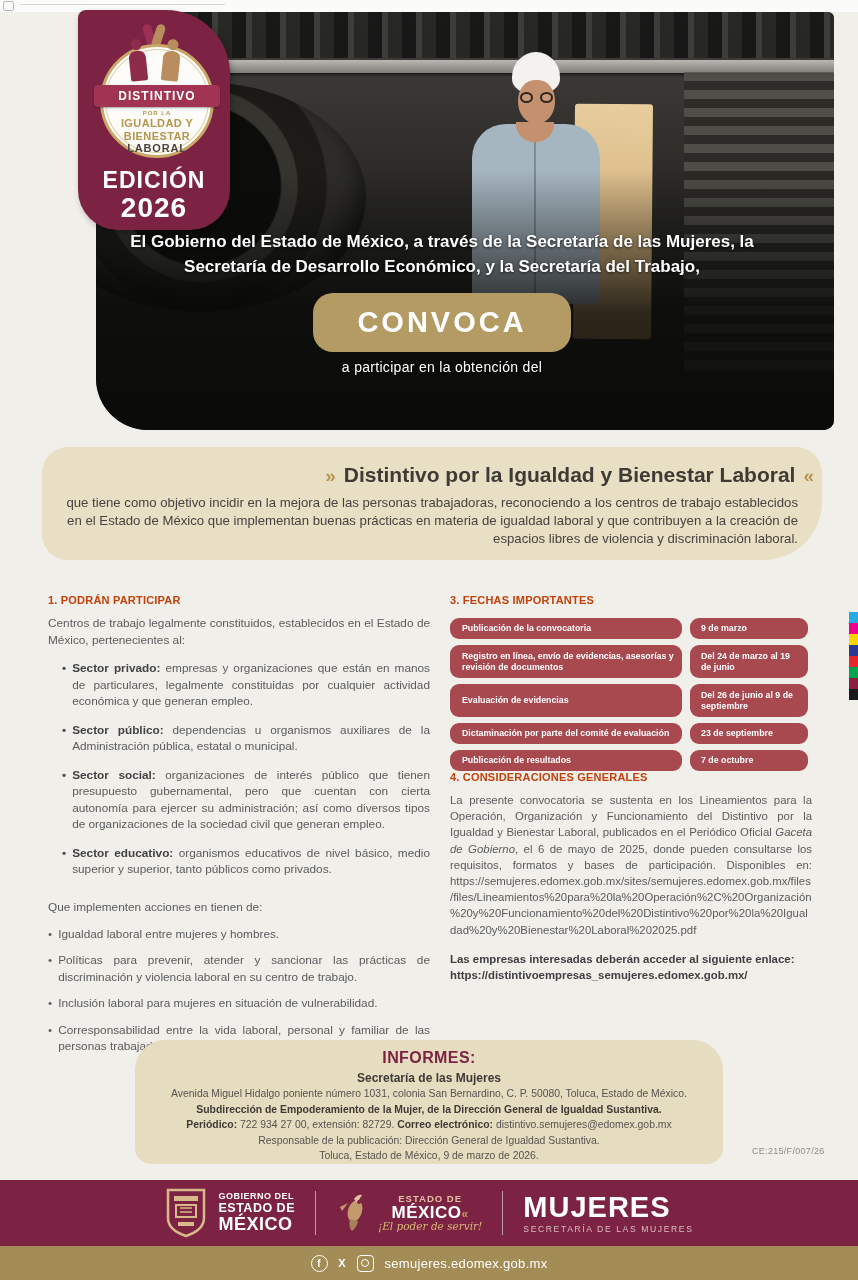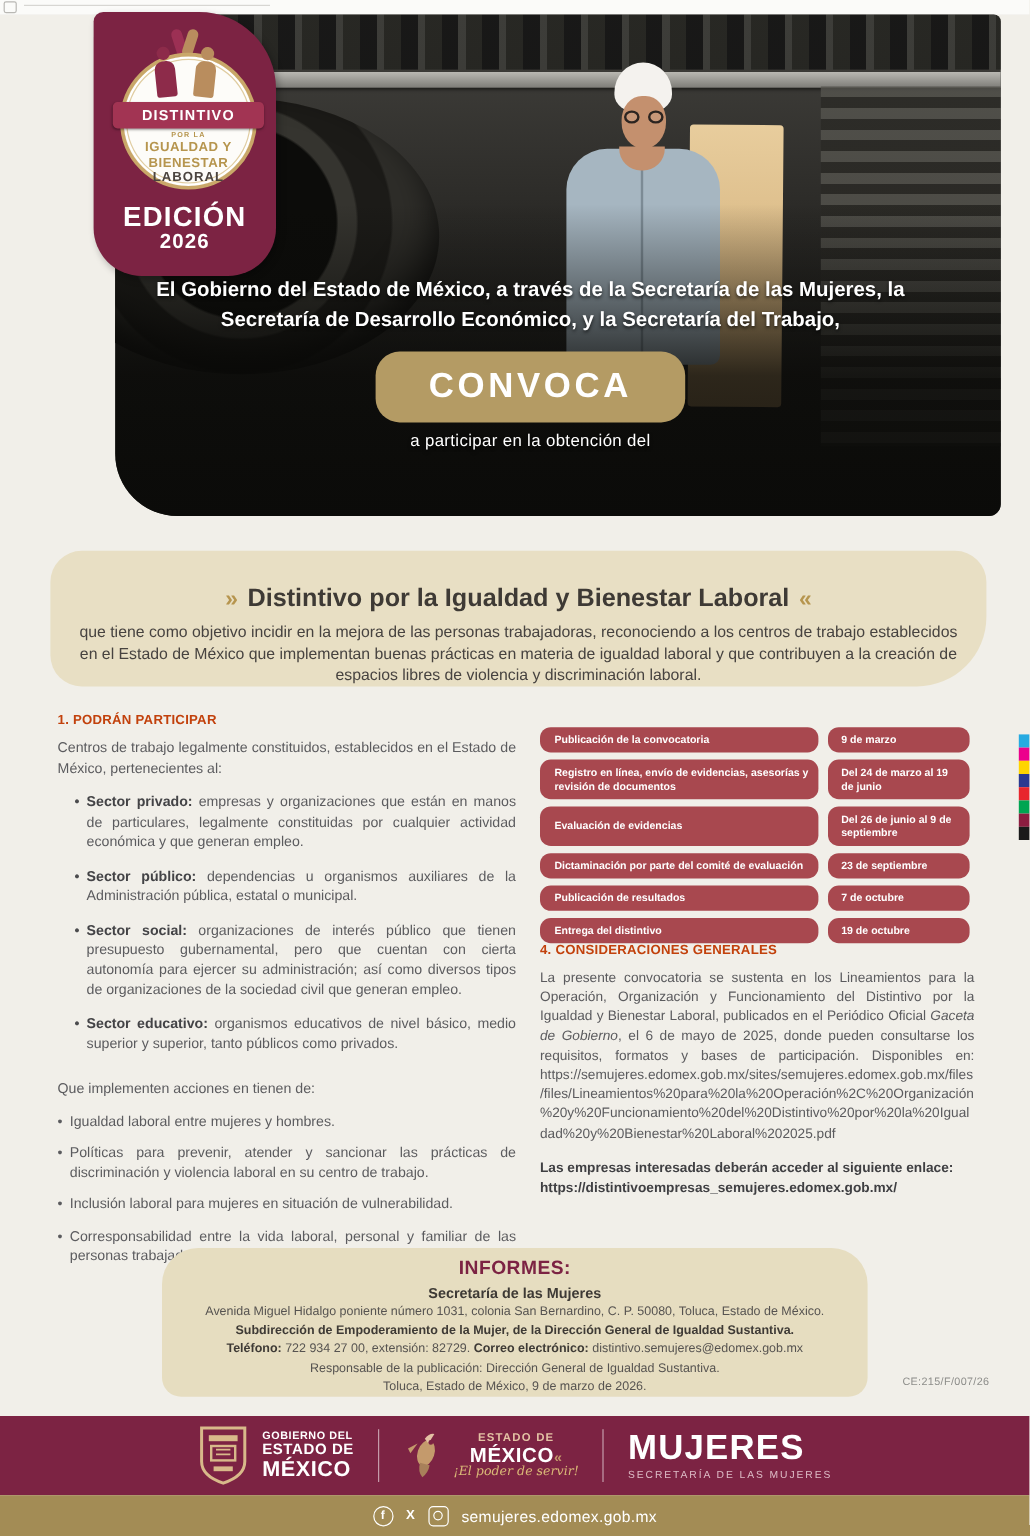--- a/index.html
+++ b/index.html
@@ -77,25 +77,25 @@
   .badge-ribbon{position:absolute;left:50%;top:38px;width:126px;margin-left:-63px;height:22px;
     background:#a23453;border-radius:4px;color:#fff;font-weight:bold;font-size:12px;
     letter-spacing:1px;text-align:center;line-height:22px;box-shadow:0 1px 2px rgba(0,0,0,.35);}
   .badge-sub{position:absolute;left:0;top:63px;width:100%;text-align:center;line-height:1.15;}
   .badge-sub .tiny{font-size:6px;font-weight:bold;color:#b6954e;letter-spacing:1px;}
   .badge-sub .gold{font-size:11px;font-weight:bold;color:#b6954e;letter-spacing:.4px;}
   .badge-sub .dark{font-size:11px;font-weight:bold;color:#4b443f;letter-spacing:.8px;}
   .edition{position:absolute;left:0;top:158px;width:100%;text-align:center;color:#fff;
     font-weight:bold;line-height:1.1;}
   .edition .l1{font-size:23px;letter-spacing:1px;}
-  .edition .l2{font-size:17px;letter-spacing:1px;}
+  .edition .l2{font-size:28px;letter-spacing:1px;}
 
   
   .banner{position:absolute;left:42px;top:447px;width:780px;height:113px;background:#e8dfc4;
-    border-radius:26px 26px 58px 26px;text-align:center;box-sizing:border-box;padding-top:28px;margin-top:12px;}
+    border-radius:26px 26px 58px 26px;text-align:right;box-sizing:border-box;padding-top:16px;}
   .banner-title{font-size:21px;font-weight:bold;color:#3e3a35;}
   .banner-title .orn{color:#b6954e;font-size:19px;font-weight:bold;padding:0 8px;}
   .banner-desc{margin:7px auto 0;width:732px;font-size:13.2px;line-height:1.35;color:#474340;}
 
   
   .col{position:absolute;top:594px;}
   .col-left{left:48px;width:382px;}
   .col-right{left:450px;width:362px;}
   h2.sec{margin:0 0 9px;font-size:11px;font-weight:bold;color:#c2410c;letter-spacing:.2px;}
   .body-txt{font-size:11.8px;line-height:1.4;color:#5b5b5e;text-align:justify;}
@@ -268,62 +268,59 @@
         <p>Inclusión laboral para mujeres en situación de vulnerabilidad.</p>
     </div>
     <div class="action-item">
       <span class="dot">•</span>
         <p>Corresponsabilidad entre la vida laboral, personal y familiar de las personas trabajadoras.</p>
     </div>
   </div>
 </div>
 
 <div class="col col-right">
+  <h2 class="sec">3. FECHAS IMPORTANTES</h2>
   <div class="fechas">
     <div class="frow short">
       <div class="fcell flabel">Publicación de la convocatoria</div>
       <div class="fcell fdate">9 de marzo</div>
     </div>
     <div class="frow tall">
       <div class="fcell flabel">Registro en línea, envío de evidencias, asesorías y revisión de documentos</div>
       <div class="fcell fdate">Del 24 de marzo al 19 de junio</div>
     </div>
     <div class="frow tall">
       <div class="fcell flabel">Evaluación de evidencias</div>
       <div class="fcell fdate">Del 26 de junio al 9 de septiembre</div>
     </div>
     <div class="frow short">
       <div class="fcell flabel">Dictaminación por parte del comité de evaluación</div>
       <div class="fcell fdate">23 de septiembre</div>
     </div>
     <div class="frow short">
       <div class="fcell flabel">Publicación de resultados</div>
       <div class="fcell fdate">7 de octubre</div>
-    </div>
-    <div class="frow short">
-      <div class="fcell flabel">Entrega del distintivo</div>
-      <div class="fcell fdate">19 de octubre</div>
     </div>
   </div>
   <div class="sec4">
     <h2 class="sec">4. CONSIDERACIONES GENERALES</h2>
     <p class="consid" style="margin:0"><span>La presente convocatoria se sustenta en los Lineamientos para la Operación, Organización y Funcionamiento del Distintivo por la Igualdad y Bienestar Laboral, publicados en el Periódico Oficial </span><span class="it">Gaceta de Gobierno</span><span>, el 6 de mayo de 2025, donde pueden consultarse los requisitos, formatos y bases de participación. Disponibles en: https://semujeres.edomex.gob.mx/sites/semujeres.edomex.gob.mx/files/files/Lineamientos%20para%20la%20Operación%2C%20Organización%20y%20Funcionamiento%20del%20Distintivo%20por%20la%20Igualdad%20y%20Bienestar%20Laboral%202025.pdf</span></p>
     <p class="cta" style="margin-top:13px">
       <span>Las empresas interesadas deberán acceder al siguiente enlace:</span>
       <span class="url">https://distintivoempresas_semujeres.edomex.gob.mx/</span>
     </p>
   </div>
 </div>
 
 <div class="informes">
   <div class="inf-title">INFORMES:</div>
   <div class="inf-org">Secretaría de las Mujeres</div>
   <div class="inf-line">Avenida Miguel Hidalgo poniente número 1031, colonia San Bernardino, C. P. 50080, Toluca, Estado de México.</div>
   <div class="inf-line"><b>Subdirección de Empoderamiento de la Mujer, de la Dirección General de Igualdad Sustantiva.</b></div>
-  <div class="inf-line"><b>Teléfono:</b><span> 722 934 27 00, extensión: 82729. </span><b>Correo electrónico:</b><span> distintivo.semujeres@edomex.gob.mx</span></div>
+  <div class="inf-line"><b>Periódico:</b><span> 722 934 27 00, extensión: 82729. </span><b>Correo electrónico:</b><span> distintivo.semujeres@edomex.gob.mx</span></div>
   <div class="inf-line">Responsable de la publicación: Dirección General de Igualdad Sustantiva.</div>
   <div class="inf-line">Toluca, Estado de México, 9 de marzo de 2026.</div>
 </div>
 
 <div class="doc-code">CE:215/F/007/26</div>
 
 <div class="colorbar">
   <i style="background: rgb(39, 170, 225);"></i>
     <i style="background: rgb(236, 0, 140);"></i>
   <i style="background: rgb(255, 212, 0);"></i>

